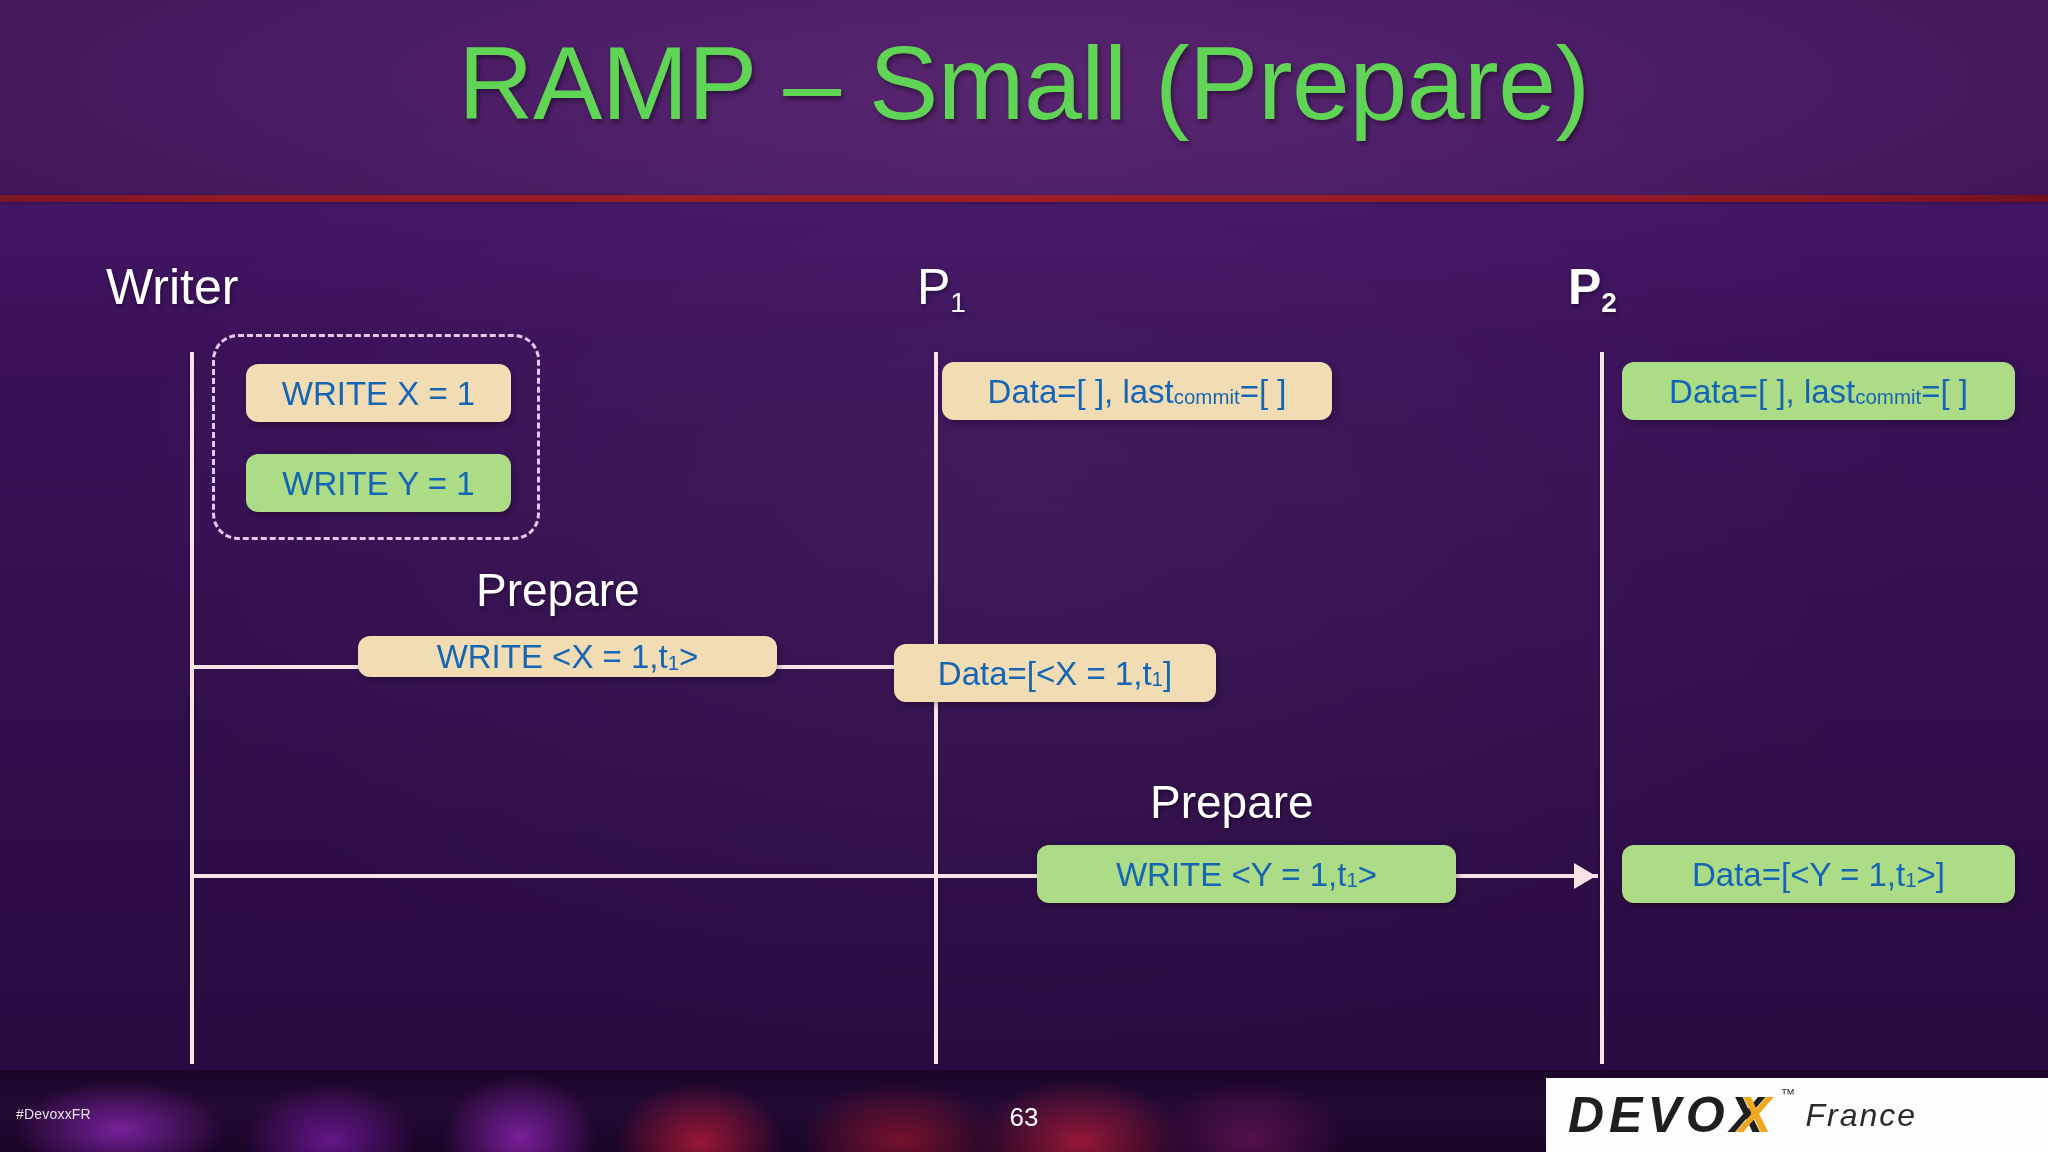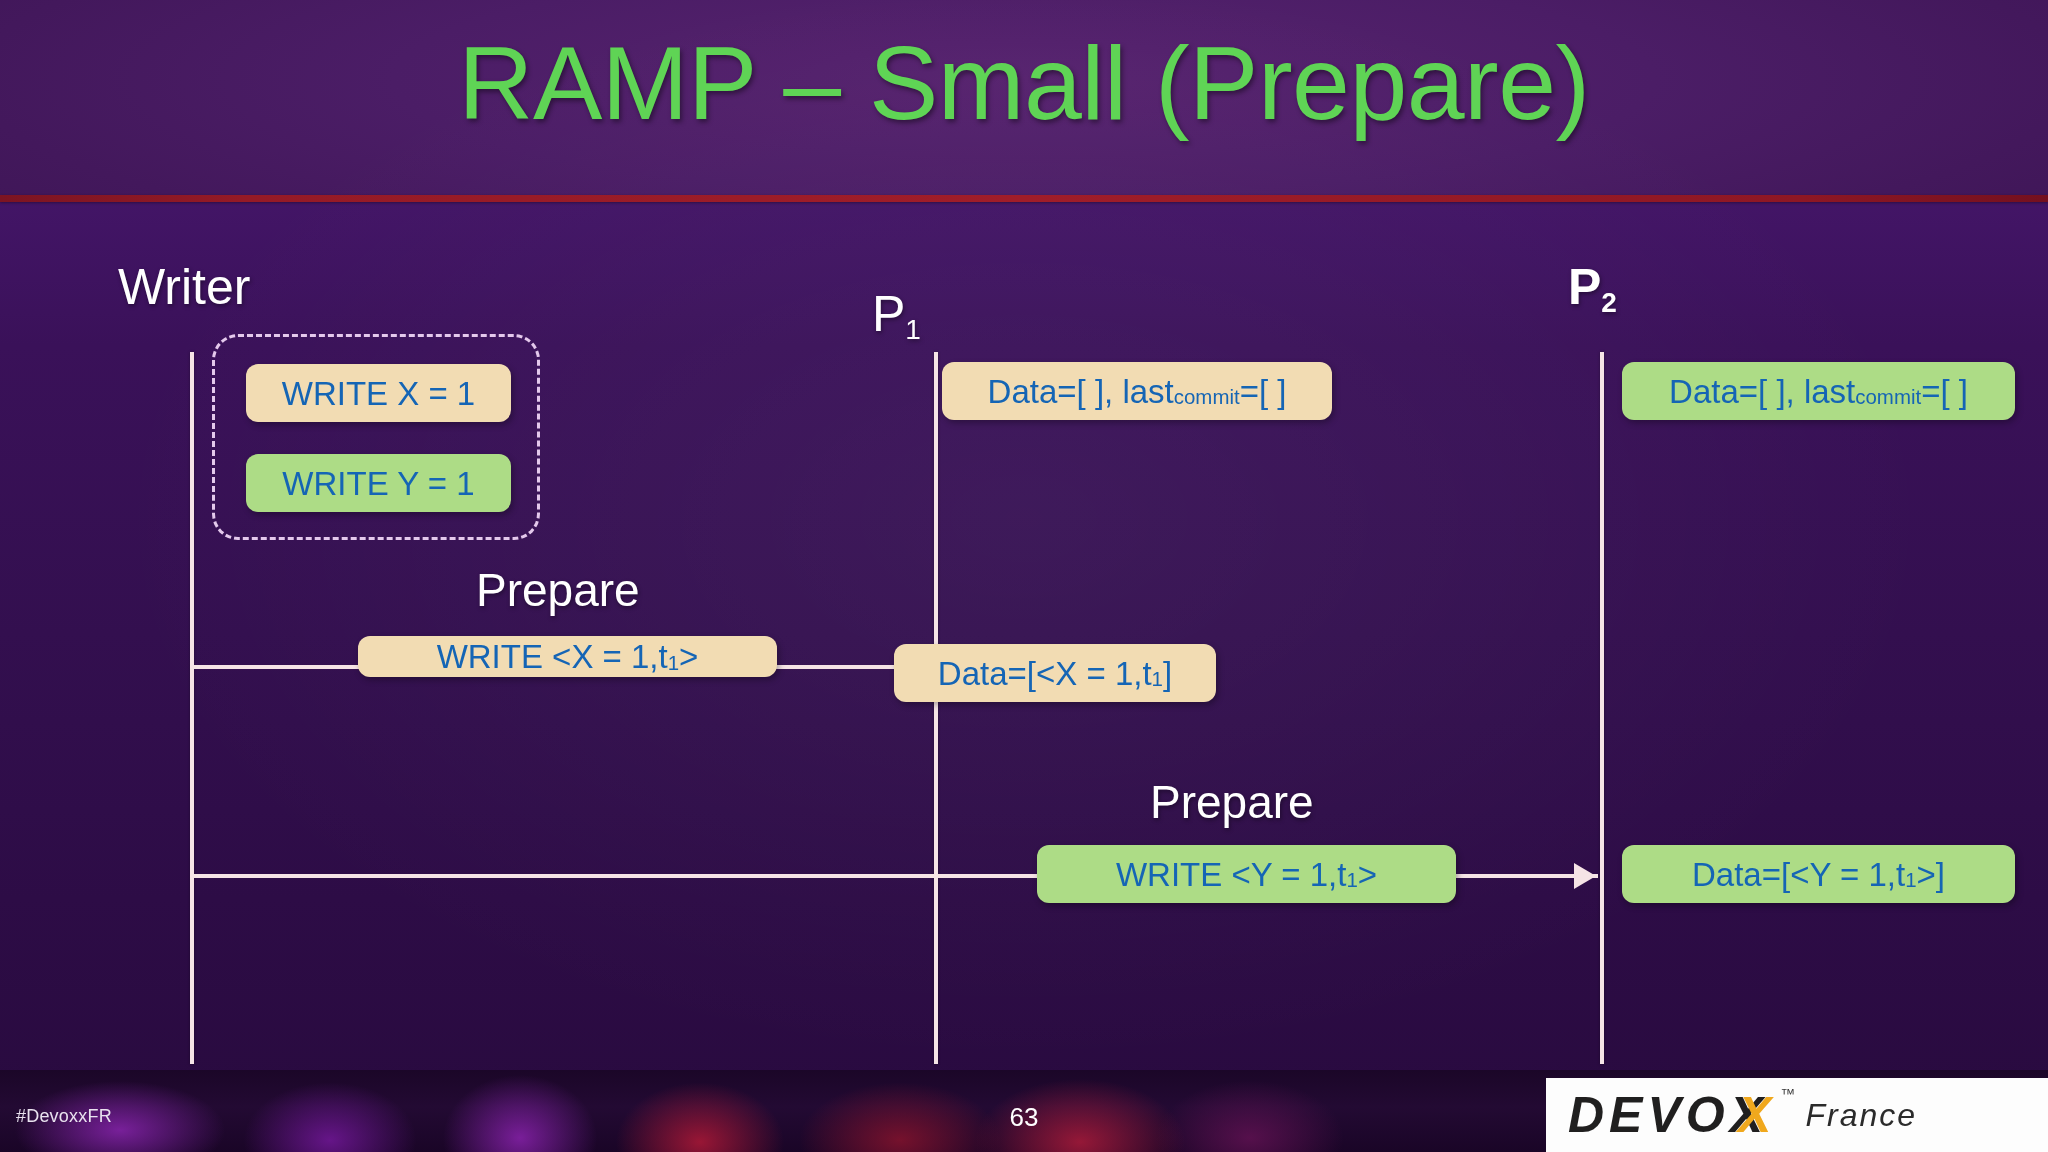--- a/index.html
+++ b/index.html
@@ -144,21 +144,21 @@
       radial-gradient(ellipse 120px 85px at 700px 72px, rgba(175,25,55,0.85) 0%, rgba(0,0,0,0) 70%),
       radial-gradient(ellipse 140px 80px at 900px 70px, rgba(140,20,45,0.8) 0%, rgba(0,0,0,0) 72%),
       radial-gradient(ellipse 150px 90px at 1080px 72px, rgba(190,30,60,0.75) 0%, rgba(0,0,0,0) 70%),
       radial-gradient(ellipse 130px 80px at 1250px 68px, rgba(110,20,90,0.7) 0%, rgba(0,0,0,0) 72%),
       linear-gradient(180deg, #1b0628 0%, #230a33 45%, #1a0527 100%);
   }
   .footer-hash {
     position: absolute;
     left: 16px; top: 36px;
     color: #e9e2ef;
-    font-size: 18px;
+    font-size: 14px;
     font-weight: 400;
     letter-spacing: 0.2px;
   }
   .footer-page {
     position: absolute;
     left: 0; top: 32px;
     width: 2048px;
     text-align: center;
     color: #ffffff;
     font-size: 26px;
@@ -210,24 +210,24 @@
 
 <div id="slide">
 
   <div class="bg-base"></div>
   <div class="bg-header-glow"></div>
   <div class="bg-vignette"></div>
   <div class="divider"></div>
 
   <div class="title">RAMP – Small (Prepare)</div>
 
-  <div class="lifeline-label" style="left:118px; top:258px;">
+  <div class="lifeline-label" style="left:106px; top:258px;">
     <span>Writer</span>
   </div>
-  <div class="lifeline-label" style="left:872px; top:258px;margin-top:27px;">
+  <div class="lifeline-label" style="left:917px; top:258px;">
     <span>P</span><sub>1</sub>
   </div>
   <div class="lifeline-label" style="left:1568px; top:258px;font-weight:bold;">
     <span>P</span><sub>2</sub>
   </div>
 
   <div class="lifeline" style="left:190px;  top:352px; height:712px;"></div>
   <div class="lifeline" style="left:934px;  top:352px; height:712px;"></div>
   <div class="lifeline" style="left:1600px; top:352px; height:712px;"></div>
 

